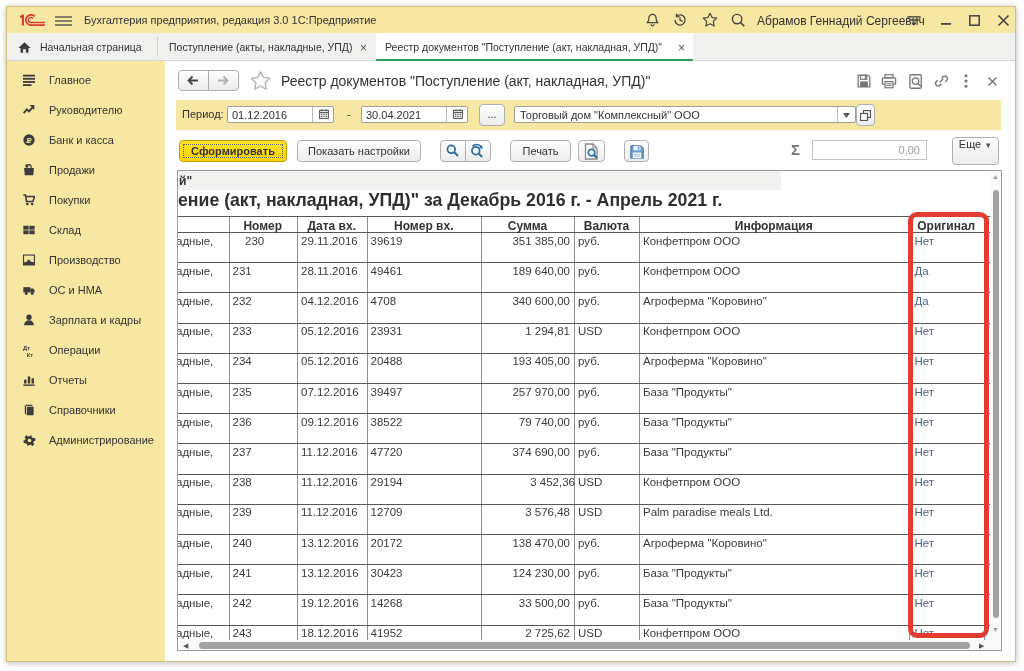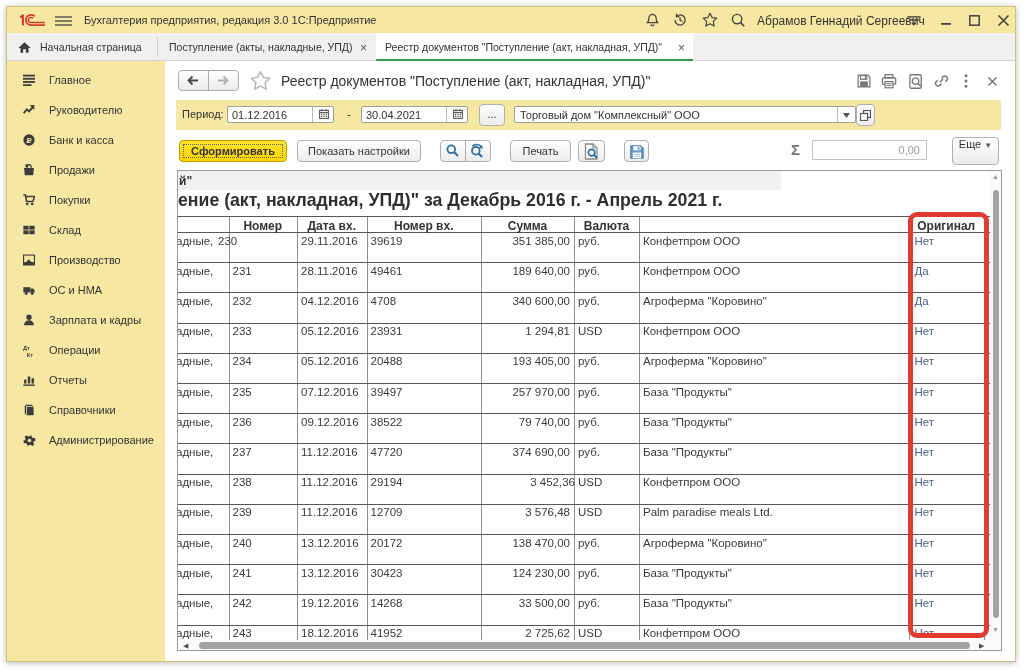--- a/index.html
+++ b/index.html
@@ -448,24 +448,25 @@
 <div class="hl" style="top:332.8px"></div>
 <div class="hl" style="top:363.0px"></div>
 <div class="hl" style="top:393.2px"></div>
 <div class="hl" style="top:423.4px"></div>
 <div class="hl" style="top:453.59999999999997px"></div>
 <span class="th" style="left:50.5px;width:68.5px">Номер</span>
 <span class="th" style="left:119px;width:69.5px">Дата вх.</span>
 <span class="th" style="left:188.5px;width:114.5px">Номер вх.</span>
 <span class="th" style="left:303px;width:93px">Сумма</span>
 <span class="th" style="left:396px;width:65px">Валюта</span>
+<span class="th" style="left:461px;width:269.5px">Информация</span>
 <span class="th" style="left:730.5px;width:75.5px">Оригинал</span>
 <div class="tr" style="top:61.0px">
 <span class="c" style="left:-2px">адные,</span>
-<span class="c" style="left:40px">230</span>
+<span class="c" style="left:67px">230</span>
 <span class="c" style="left:123px">29.11.2016</span>
 <span class="c" style="left:192.5px">39619</span>
 <span class="c cr" style="left:303px;width:89px">351 385,00</span>
 <span class="c" style="left:400px">руб.</span>
 <span class="c" style="left:465px">Конфетпром ООО</span>
 <span class="c" style="left:736.5px;color:#4a6488">Нет</span>
 </div>
 <div class="tr" style="top:91.2px">
 <span class="c" style="left:-2px">адные,</span>
 <span class="c" style="left:54.5px">231</span>

